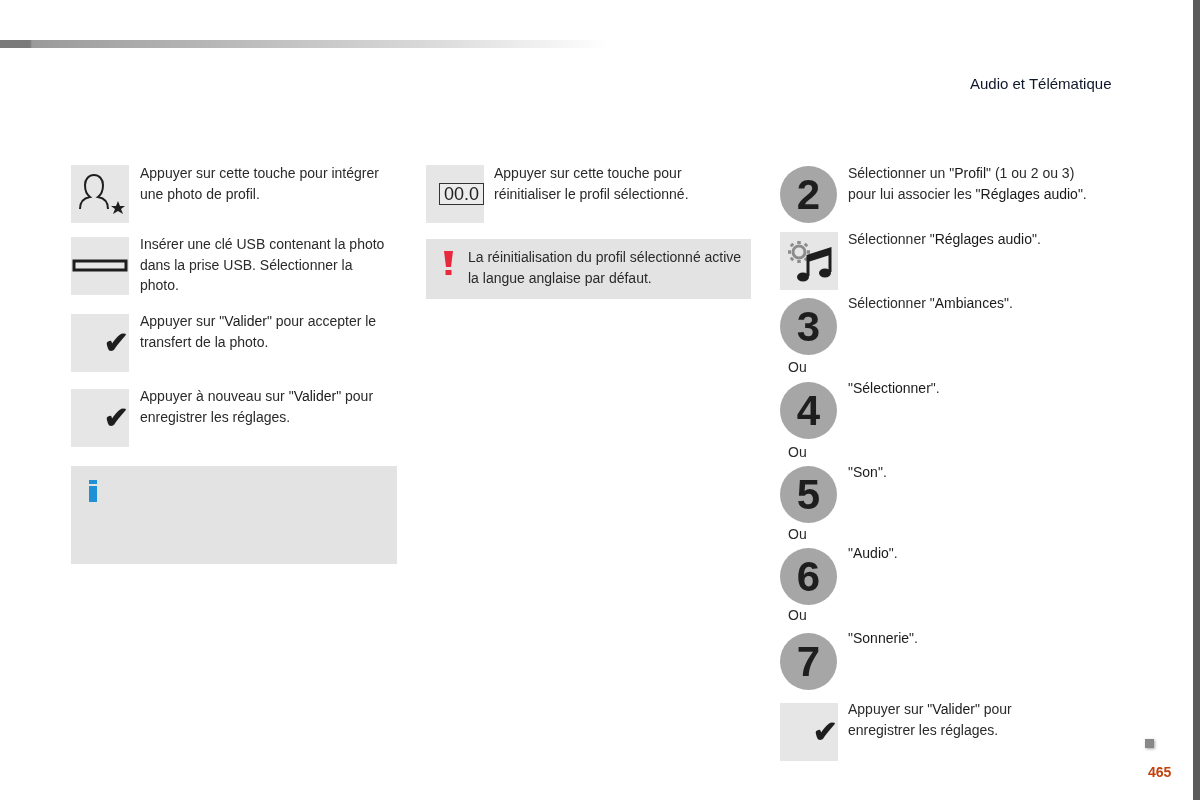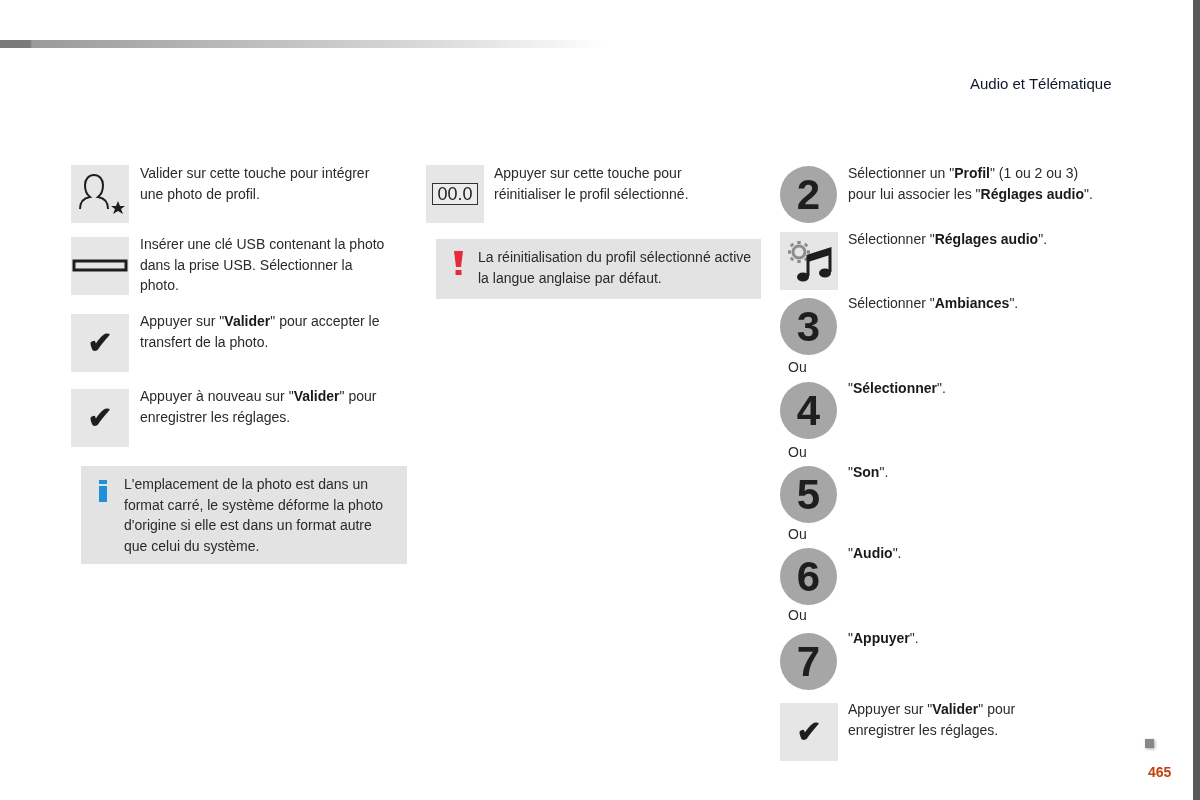--- a/index.html
+++ b/index.html
@@ -21,28 +21,28 @@
   }
   .page-num {
     position: absolute; left: 1148px; top: 764px; font-size: 14px; font-weight: bold; color: #c2410c;
   }
   .page-square {
     position: absolute; left: 1145px; top: 739px; width: 9px; height: 9px; background: #888;
     box-shadow: 1px 1px 3px rgba(0,0,0,0.35);
   }
   .icon-box {
     position: absolute; width: 58px; height: 58px; background: #e6e6e6;
-    display: flex; align-items: center; justify-content: center;
+    display: flex; align-items: center; justify-content: flex-end;
   }
   .txt {
     position: absolute; font-size: 14px; line-height: 20.5px; color: #2a2a2a;
   }
-  .txt b { font-weight: bold; color: #1a1a1a; }
+  .txt b { font-weight: normal; color: #1a1a1a; }
   .note {
-    position: absolute; background: #e3e3e3; margin-left: 10px;
+    position: absolute; background: #e3e3e3;
   }
   .note .glyph { position: absolute; }
   .circle {
     position: absolute; width: 57px; height: 57px; border-radius: 50%;
     background: #a6a6a6; display: flex; align-items: center; justify-content: center;
     font-size: 42px; font-weight: bold; color: #1e1e1e;
   }
   .ou { position: absolute; font-size: 14px; color: #2a2a2a; left: 780px; margin-left: 8px; }
   .check { font-size: 30px; color: #1e1e1e; font-weight: bold; line-height: 1; }
   .counter {
@@ -56,21 +56,21 @@
 <div class="top-bar"></div>
 <div class="section-title">Audio et Télématique</div>
 <div class="right-edge"></div>
 
 <div class="icon-box" style="left:71px;top:165px;">
   <svg width="58" height="58" viewBox="0 0 58 58">
     <path d="M9 44 C9 36 13 33 19 32 C15 29 14 25 14 20 C14 14 18 10 23 10 C28 10 32 14 32 20 C32 25 31 29 27 32 C33 33 37 36 37 44" fill="none" stroke="#1e1e1e" stroke-width="2"></path>
     <polygon points="47,36 49,41 54,41 50,44 52,49 47,46 42,49 44,44 40,41 45,41" fill="#1e1e1e"></polygon>
   </svg>
 </div>
-<div class="txt" style="left:140px;top:163px;width:240px;">Valider sur cette touche pour intégrer une photo de profil.</div>
+<div class="txt" style="left:140px;top:163px;width:240px;">Appuyer sur cette touche pour intégrer une photo de profil.</div>
 
 <div class="icon-box" style="left:71px;top:237px;">
   <svg width="58" height="58" viewBox="0 0 58 58">
     <rect x="3" y="24" width="52" height="9" fill="none" stroke="#1e1e1e" stroke-width="3"></rect>
   </svg>
 </div>
 <div class="txt" style="left:140px;top:234px;width:250px;">Insérer une clé USB contenant la photo dans la prise USB. Sélectionner la photo.</div>
 
 <div class="icon-box" style="left:71px;top:314px;">
   <span class="check">✔</span>
@@ -80,21 +80,20 @@
 <div class="icon-box" style="left:71px;top:389px;">
   <span class="check">✔</span>
 </div>
 <div class="txt" style="left:140px;top:386px;width:250px;"><span>Appuyer à nouveau sur "</span><b>Valider</b><span>" pour enregistrer les réglages.</span></div>
 
 <div class="note" style="left:71px;top:466px;width:326px;height:98px;">
   <svg class="glyph" style="left:18px;top:14px;" width="8" height="22" viewBox="0 0 8 22">
     <rect x="0" y="0" width="8" height="4" fill="#1e90d6"></rect>
     <rect x="0" y="6" width="8" height="16" fill="#1e90d6"></rect>
   </svg>
-  <div class="txt" style="left:43px;top:8px;width:270px;">L'emplacement de la photo est dans un format carré, le système déforme la photo d'origine si elle est dans un format autre que celui du système.</div>
 </div>
 
 <div class="icon-box" style="left:426px;top:165px;">
   <span class="counter">00.0</span>
 </div>
 <div class="txt" style="left:494px;top:163px;width:240px;">Appuyer sur cette touche pour réinitialiser le profil sélectionné.</div>
 
 <div class="note" style="left:426px;top:239px;width:325px;height:60px;">
   <svg class="glyph" style="left:18px;top:12px;" width="9" height="24" viewBox="0 0 9 24">
     <polygon points="0,0 9,0 7,16 2,16" fill="#e8283c"></polygon>
@@ -139,21 +138,21 @@
 
 <div class="circle" style="left:780px;top:466px;">5</div>
 <div class="txt" style="left:848px;top:462px;width:245px;"><span>"</span><b>Son</b><span>".</span></div>
 <div class="ou" style="top:526px;">Ou</div>
 
 <div class="circle" style="left:780px;top:548px;">6</div>
 <div class="txt" style="left:848px;top:543px;width:245px;"><span>"</span><b>Audio</b><span>".</span></div>
 <div class="ou" style="top:607px;">Ou</div>
 
 <div class="circle" style="left:780px;top:633px;">7</div>
-<div class="txt" style="left:848px;top:628px;width:245px;"><span>"</span><b>Appuyer</b><span>".</span></div>
+<div class="txt" style="left:848px;top:628px;width:245px;"><span>"</span><b>Sonnerie</b><span>".</span></div>
 
 <div class="icon-box" style="left:780px;top:703px;">
   <span class="check">✔</span>
 </div>
 <div class="txt" style="left:848px;top:699px;width:200px;"><span>Appuyer sur "</span><b>Valider</b><span>" pour enregistrer les réglages.</span></div>
 
 <div class="page-square"></div>
 <div class="page-num">465</div>
 
 </body></html>

